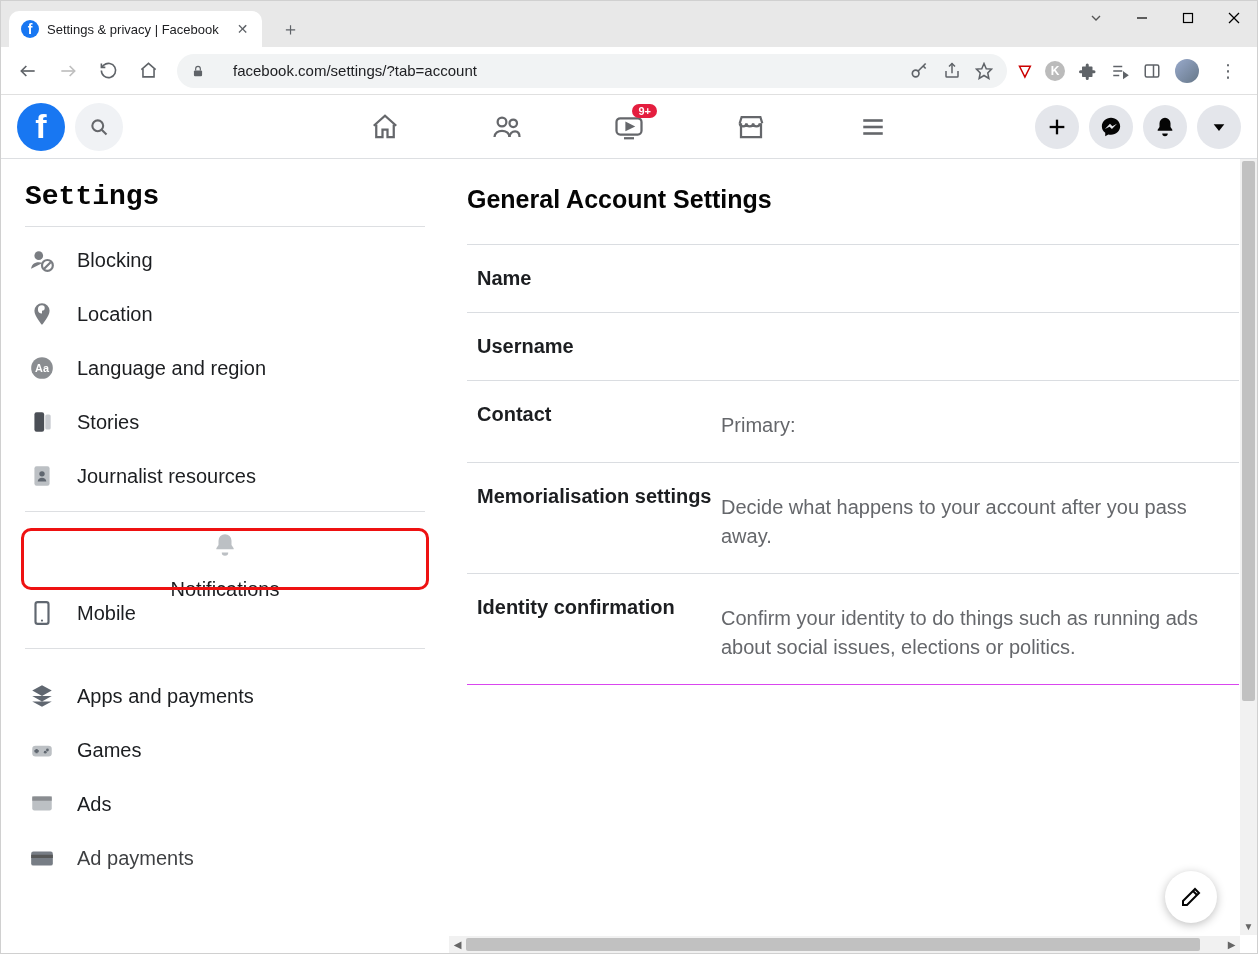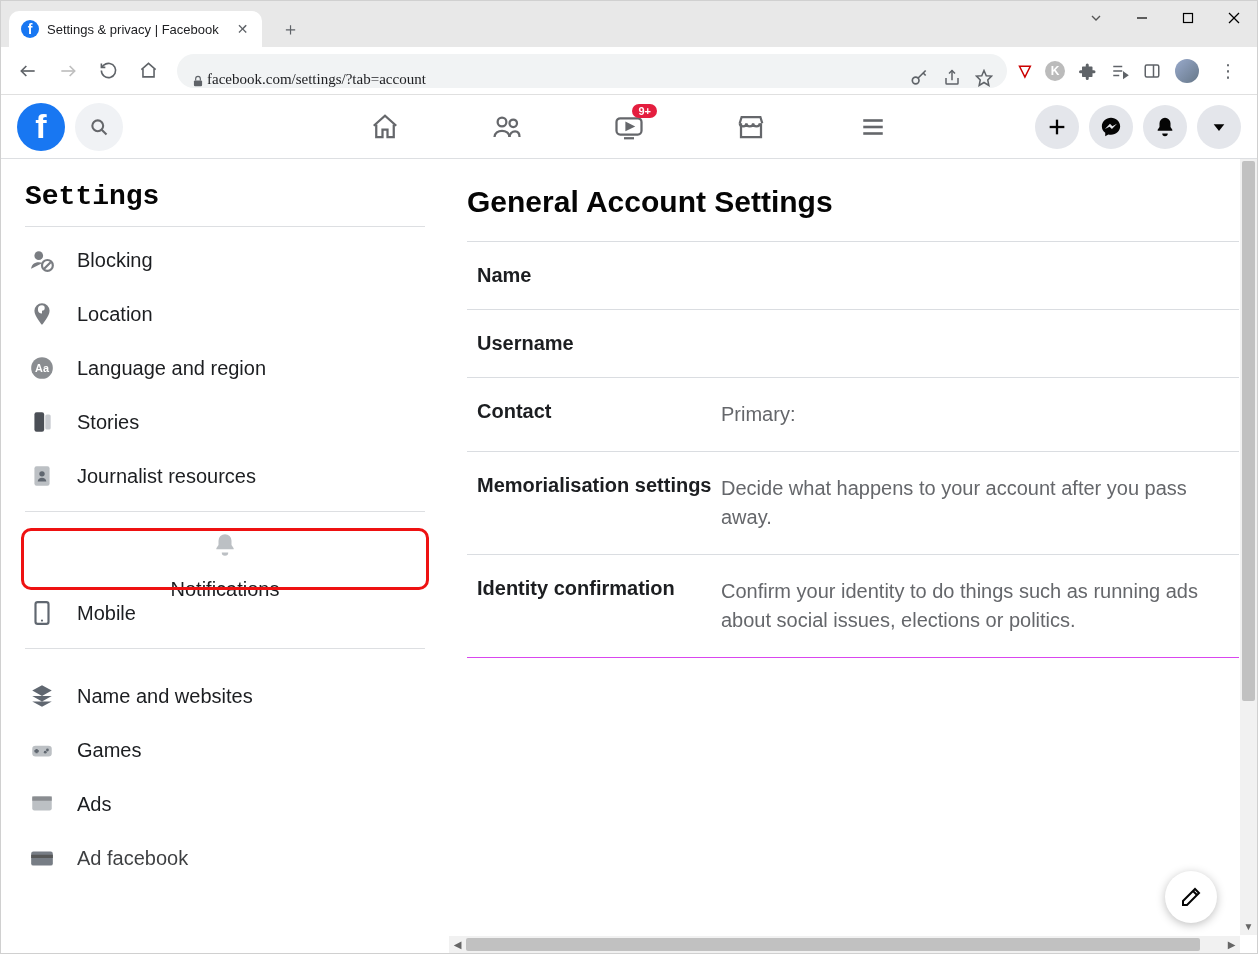--- a/index.html
+++ b/index.html
@@ -12,21 +12,21 @@
   .tab .favicon { width:18px; height:18px; border-radius:50%; background:#1877f2; display:flex; align-items:center; justify-content:center; color:#fff; font-weight:900; font-size:14px; font-family:Arial;}
   .tab .close { color:#5f6368; font-size:14px; margin-left:10px; cursor:pointer;}
   .new-tab { width:28px; height:28px; display:flex; align-items:center; justify-content:center; color:#5f6368; font-size:18px; margin-left:14px; margin-bottom:4px; cursor:pointer;}
   .win-controls { position:absolute; right:0; top:0; display:flex; height:34px;}
   .win-controls .wc { width:46px; display:flex; align-items:center; justify-content:center; font-size:14px; color:#000; cursor:pointer;}
   .win-controls .chev { width:46px; display:flex; align-items:center; justify-content:center; color:#555;}
 
   .toolbar { height:48px; background:#fff; display:flex; align-items:center; padding:0 10px; gap:6px; border-bottom:1px solid #e0e0e0;}
   .tb-btn { width:34px; height:34px; display:flex; align-items:center; justify-content:center; color:#5f6368; border-radius:50%; cursor:pointer;}
   .tb-btn.disabled { color:#bfbfbf; cursor:default;}
-  .omnibox { flex:1; height:34px; background:#f1f3f4; border-radius:17px; display:flex; align-items:flex-end; padding:0 14px; gap:2px; color:#202124; font-size:15px; margin:0 6px;font-family:Liberation Serif, serif;}
+  .omnibox { flex:1; height:34px; background:#f1f3f4; border-radius:17px; display:flex; align-items:center; padding:0 14px; gap:28px; color:#202124; font-size:15px; margin:0 6px;}
   .omnibox .lock { color:#5f6368; font-size:13px;}
   .omni-right { display:flex; align-items:center; gap:14px; color:#5f6368; margin-left:auto;}
   .ext-row { display:flex; align-items:center; gap:14px; color:#5f6368; padding-right:4px;}
   .avatar-sm { width:24px; height:24px; border-radius:50%; background:linear-gradient(135deg,#9ac,#678); }
   .kebab { font-size:18px; color:#5f6368; cursor:pointer; padding:0 6px;}
 
   .content-area { flex:1; background:#fff; position:relative; overflow:hidden; }
 
   
   .fb-header { height:64px; border-bottom:1px solid #dddfe2; background:#fff; display:flex; align-items:center; padding:0 16px; position:relative;}
@@ -43,25 +43,25 @@
   .sidebar { width:448px; padding:22px 24px 0 24px; overflow:hidden;}
   .sidebar h1 { font-size:28px; font-weight:800; margin-bottom:14px;font-family:Liberation Mono, monospace;}
   .sidebar hr { border:none; border-top:1px solid #dddfe2; margin:8px 0 6px;}
   .side-item { display:flex; align-items:center; gap:20px; height:54px; font-size:20px; color:#1c1e21; cursor:pointer; border-radius:6px; padding:0 2px;}
   .side-item .sicon { width:30px; height:30px; display:flex; align-items:center; justify-content:center; color:#7a7d82;}
   .side-item.truncated { opacity:0.85;}
   .highlight { outline:3px solid #e11; outline-offset:1px;flex-direction:column;}
   .side-group-gap { height:14px;}
 
   .main { flex:1; padding:26px 18px 0 18px; position:relative;}
-  .main h2 { font-size:30px; font-weight:800; margin-bottom:22px;}
+  .main h2 { font-size:25px; font-weight:800; margin-bottom:30px;}
   .row { display:flex; align-items:flex-start; padding:22px 10px; border-top:1px solid #dadde1; font-size:20px;}
   .row:last-child { border-bottom:1px solid #d946ef;}
   .row .label { width:244px; font-weight:700; color:#1c1e21;}
-  .row .value { color:#65676b; max-width:480px; line-height:1.45;}
+  .row .value { color:#65676b; max-width:480px; line-height:1.45;margin-top:8px;}
 
   
   .vscroll { position:absolute; right:0; top:0; bottom:18px; width:17px; background:#f1f1f1;}
   .vscroll .thumb { position:absolute; left:2px; right:2px; top:2px; height:540px; background:#c1c1c1; border-radius:2px;}
   .vscroll .arrow { position:absolute; left:0; right:0; height:17px; display:flex; align-items:center; justify-content:center; font-size:10px; color:#666;}
   .vscroll .arrow.bot { bottom:0;}
   .hscroll { position:absolute; left:448px; right:17px; bottom:0; height:17px; background:#f1f1f1;}
   .hscroll .arrow { position:absolute; top:0; bottom:0; width:17px; display:flex; align-items:center; justify-content:center; font-size:10px; color:#666;}
   .hscroll .arrow.right { right:0;}
   .hscroll .thumb { position:absolute; top:2px; bottom:2px; left:17px; right:40px; background:#c1c1c1; border-radius:2px;}
@@ -338,21 +338,21 @@
           </div>
         <hr>
         <div class="side-group-gap"></div>
         <div id="side-g3">
             <div class="side-item">
               <span class="sicon">
                 <svg width="26" height="26" viewBox="0 0 24 24" fill="currentColor">
                   <path fill="#606770" d="M3 7l9-5 9 5-9 5-9-5zm0 5l9 5 9-5M3 17l9 5 9-5"></path>
                 </svg>
               </span>
-              <span>Name and websites</span>
+              <span>Apps and payments</span>
             </div>
             <div class="side-item">
               <span class="sicon">
                 <svg width="26" height="26" viewBox="0 0 24 24" fill="currentColor">
                   <rect x="3" y="8" width="18" height="10" rx="3" fill="#bcc0c4"></rect>
                   <circle cx="17" cy="12" r="1.3" fill="#606770"></circle>
                   <circle cx="15" cy="14" r="1.3" fill="#606770"></circle>
                   <path d="M7 11v4M5 13h4" stroke="#606770" stroke-width="2"></path>
                 </svg>
               </span>
@@ -367,21 +367,21 @@
               </span>
               <span>Ads</span>
             </div>
             <div class="side-item truncated">
               <span class="sicon">
                 <svg width="26" height="26" viewBox="0 0 24 24" fill="currentColor">
                   <rect x="2" y="6" width="20" height="13" rx="2" fill="#606770"></rect>
                   <rect x="2" y="9" width="20" height="3" fill="#3a3b3c"></rect>
                 </svg>
               </span>
-              <span>Ad facebook</span>
+              <span>Ad payments</span>
             </div>
           </div>
       </div>
 
       <div class="main">
         <h2>General Account Settings</h2>
         <div id="rows">
             <div class="row">
               <div class="label">Name</div>
               <div class="value"></div>

